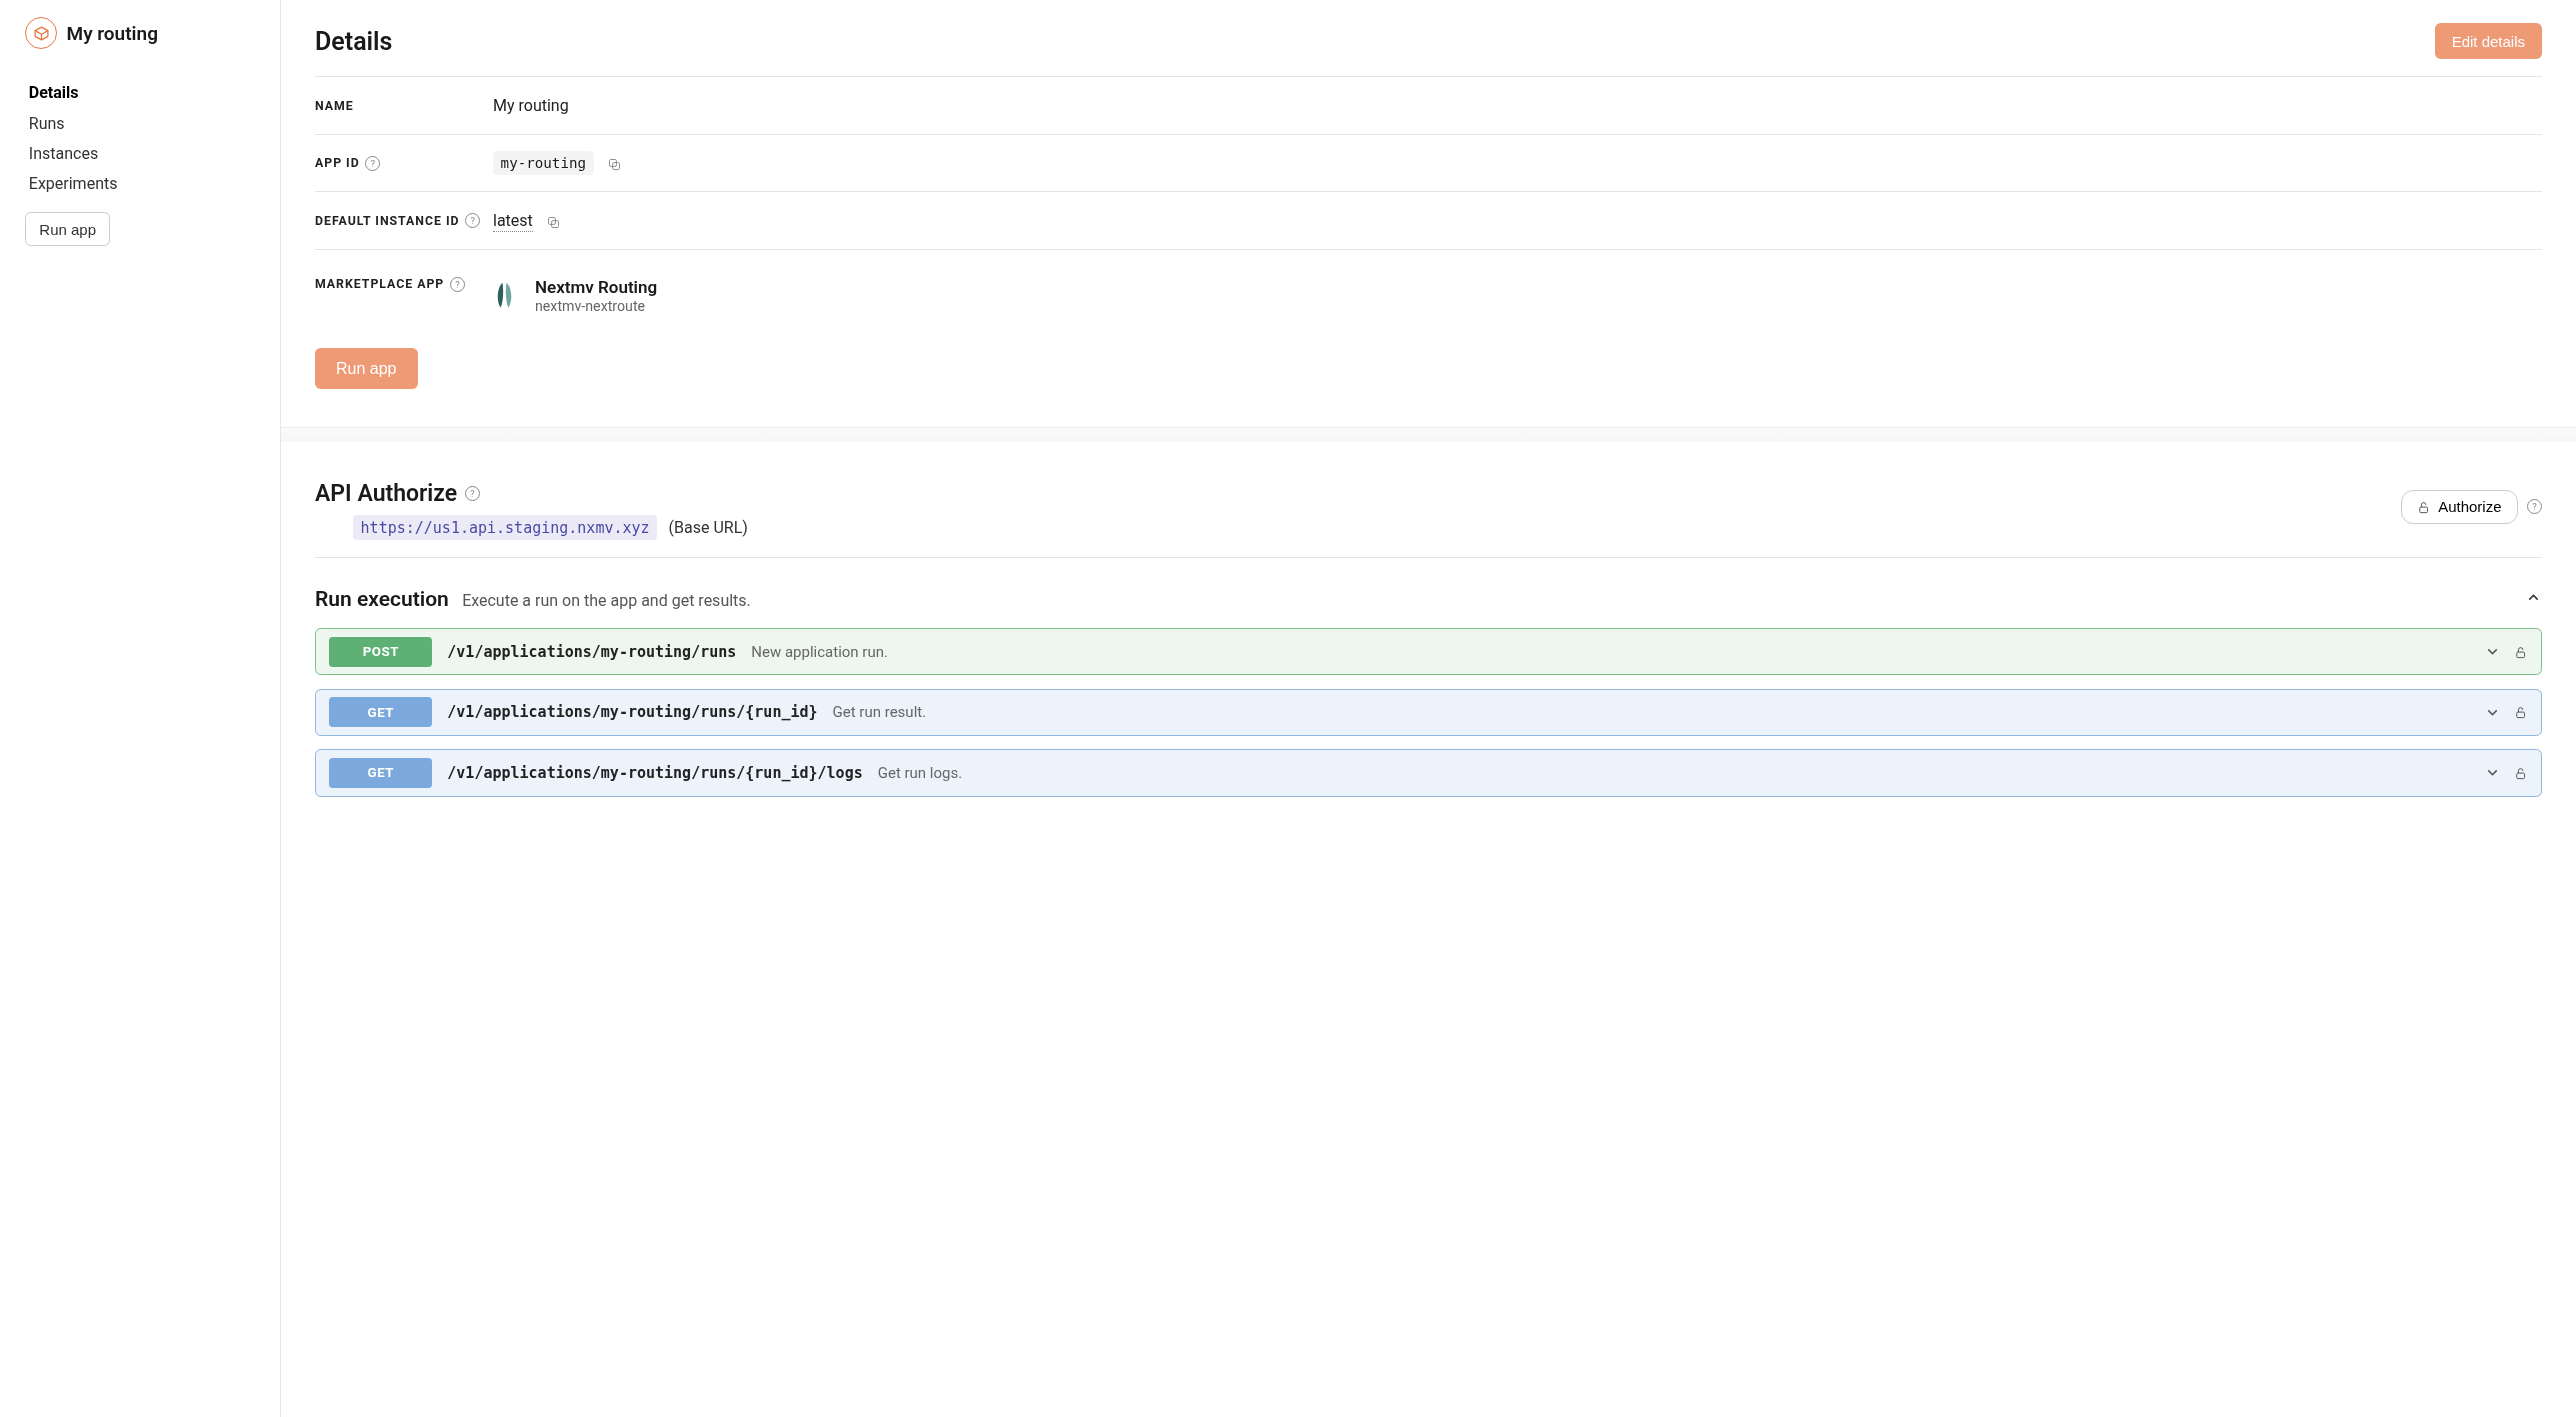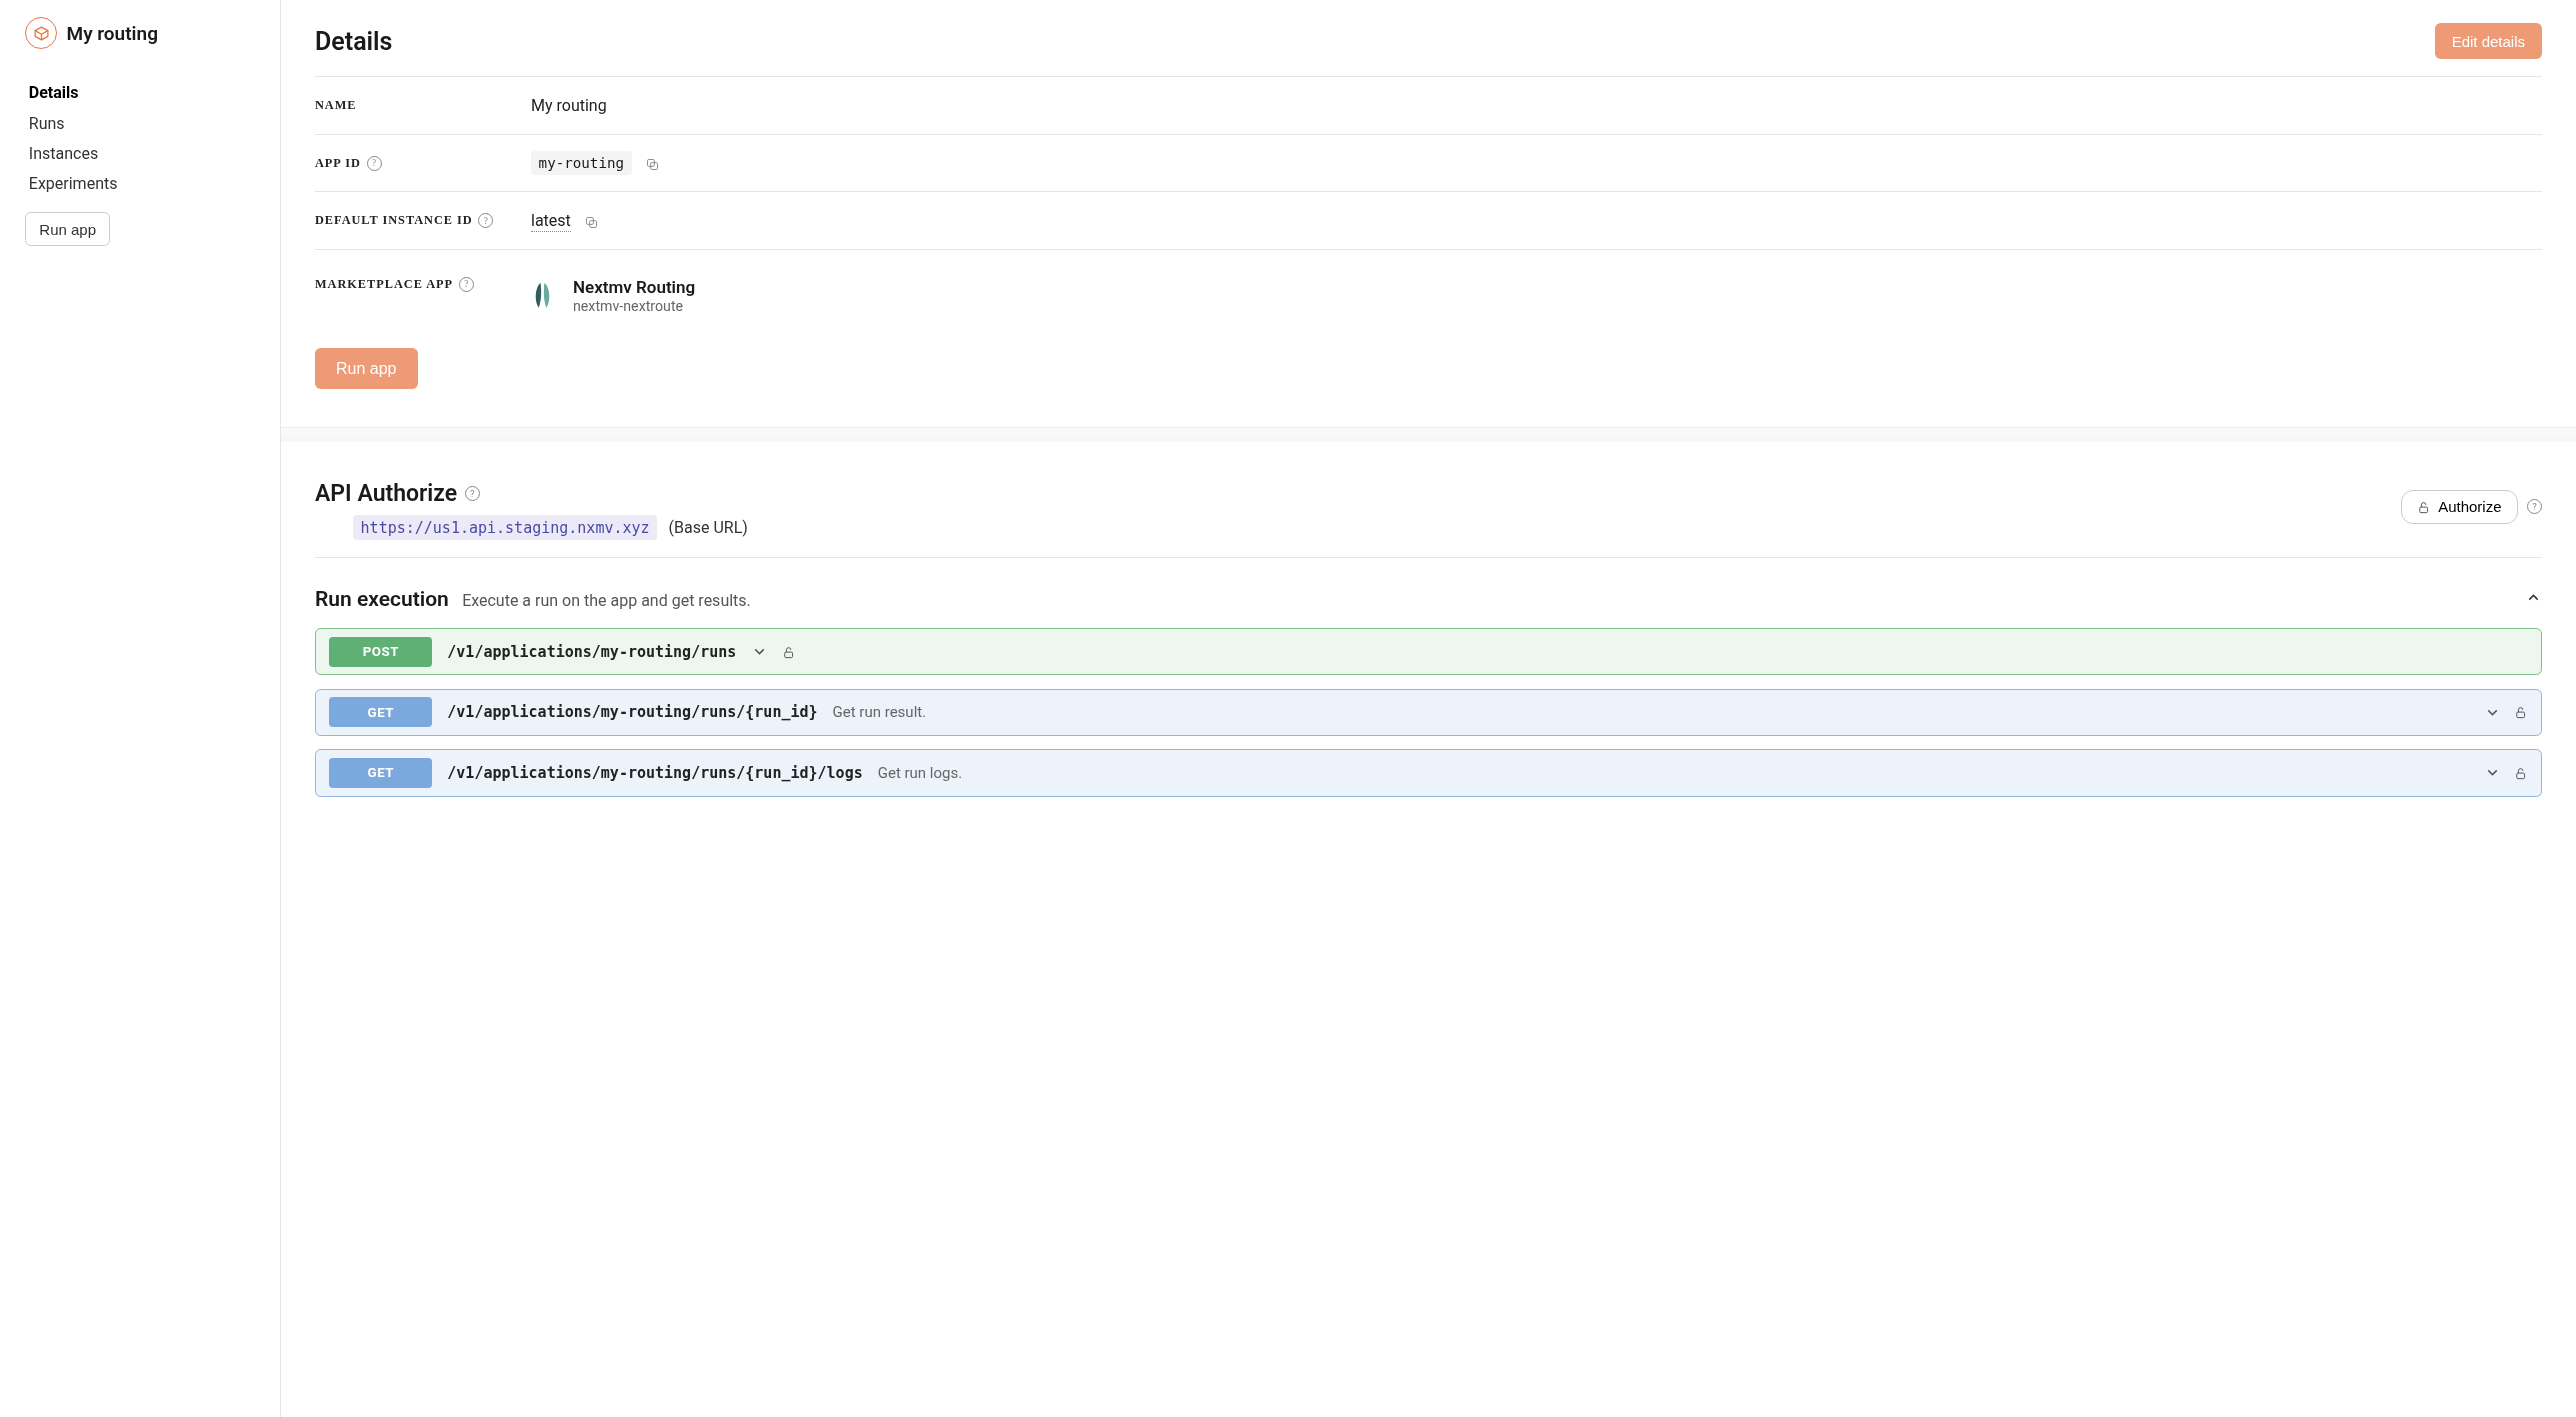--- a/index.html
+++ b/index.html
@@ -84,30 +84,29 @@
   cursor: pointer;
 }
 .detail-row {
   display: flex;
   align-items: center;
   padding: 19px 0;
   border-bottom: 0.9px solid #e5e5e5;
 }
 .detail-row:last-of-type { border-bottom: none; }
 .detail-label {
-  width: 216px;
+  width: 178px;
   font-size: 12.3px;
   font-weight: 700;
   letter-spacing: 0.08em;
   text-transform: uppercase;
   color: #222;
   display: flex;
   align-items: center;
   gap: 5.7px;
-  font-family: Liberation Serif, serif;
 }
 .help-icon {
   width: 15px;
   height: 15px;
   border: 1.4px solid #888;
   border-radius: 50%;
   display: inline-flex;
   align-items: center;
   justify-content: center;
   font-size: 9.5px;
@@ -372,20 +371,21 @@
           <svg viewBox="0 0 24 24">
               <polyline points="6 15 12 9 18 15"></polyline>
             </svg>
         </span>
       </div>
 
       <div id="endpoints-container">
           <div class="endpoint post">
             <span class="method-badge post">POST</span>
             <span class="endpoint-path">/v1/applications/my-routing/runs</span>
+            <span class="endpoint-desc">New application run.</span>
             <span class="endpoint-tail">
               <span class="chevron"><svg viewBox="0 0 24 24">
                   <polyline points="6 9 12 15 18 9" fill="none" stroke="#555" stroke-width="2"></polyline>
                 </svg></span>
               <span class="lock-icon"><svg viewBox="0 0 24 24">
                   <rect x="5" y="11" width="14" height="10" rx="2" fill="none" stroke="#555" stroke-width="1.8"></rect>
                   <path d="M8 11 V7 a4 4 0 0 1 8 0" fill="none" stroke="#555" stroke-width="1.8"></path>
                 </svg></span>
             </span>
           </div>

